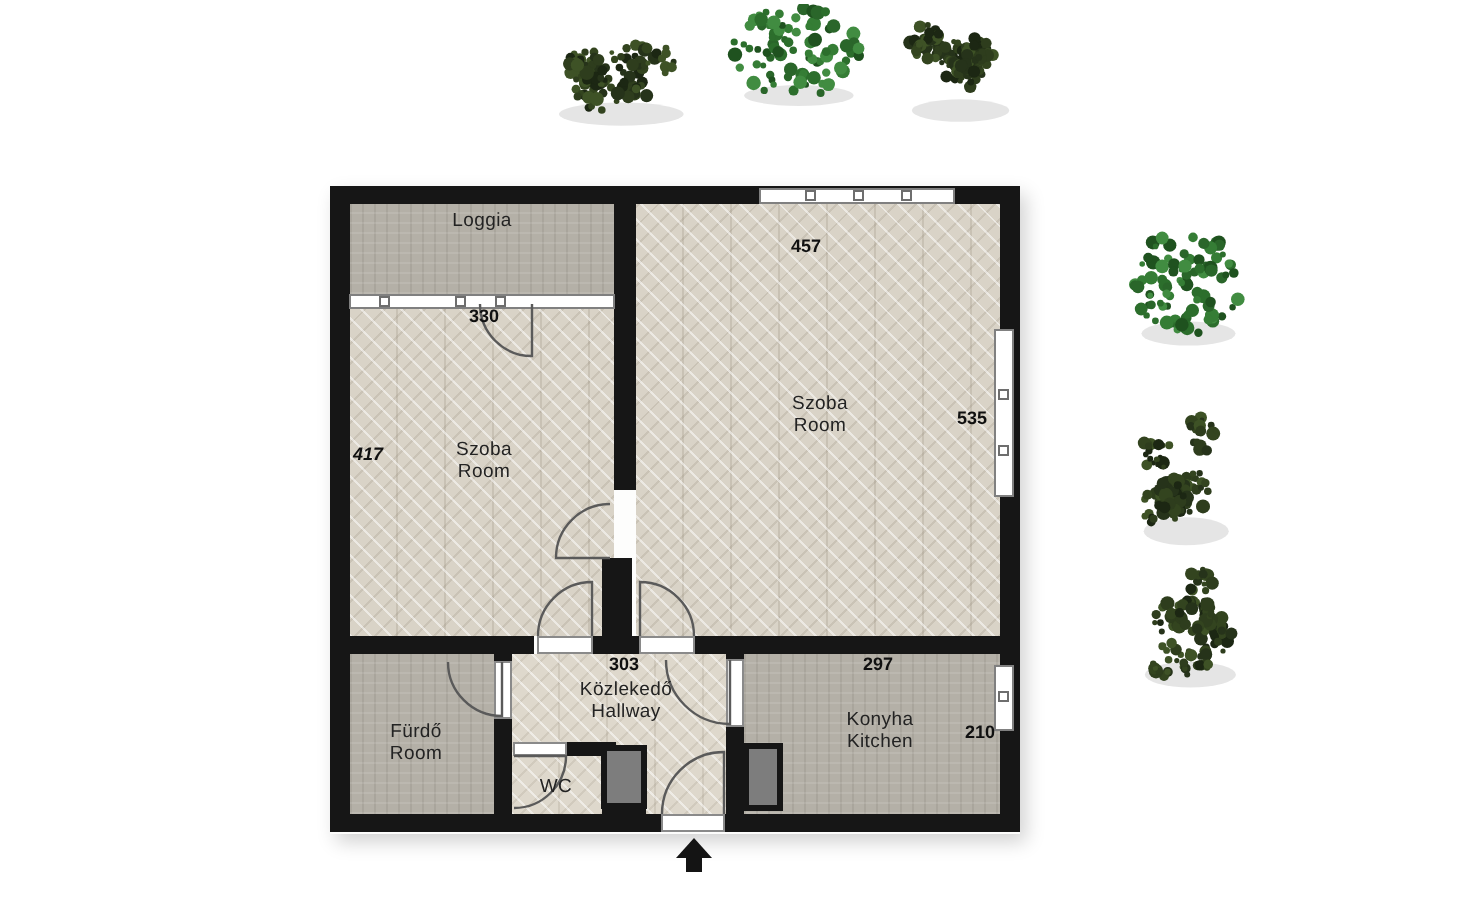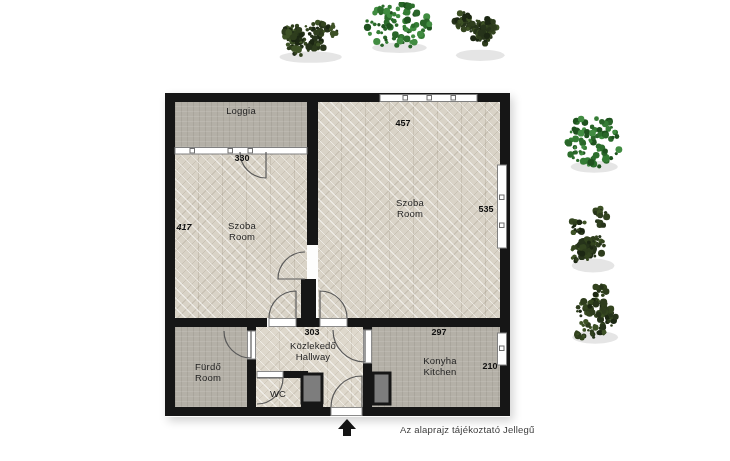--- a/index.html
+++ b/index.html
@@ -830,14 +830,13 @@
   <span class="dim-label" style="left:184px;top:227px;font-style:italic;">417</span>
   <span class="dim-label" style="left:403px;top:111px;margin-top:12px;">457</span>
   <span class="dim-label" style="left:486px;top:209px;">535</span>
   <span class="dim-label" style="left:312px;top:332px;">303</span>
   <span class="dim-label" style="left:439px;top:332px;">297</span>
   <span class="dim-label" style="left:490px;top:366px;text-align:center;">210</span>
 
   <div class="abs arrow-head" style="left:338px;top:419px;"></div>
   <div class="abs arrow-stem" style="left:343px;top:428px;"></div>
 
-  <div class="caption" style="left:400px;top:424px;">Az alaprajz tájékoztató Jellegű</div>
 </div>
 
 </body></html>

